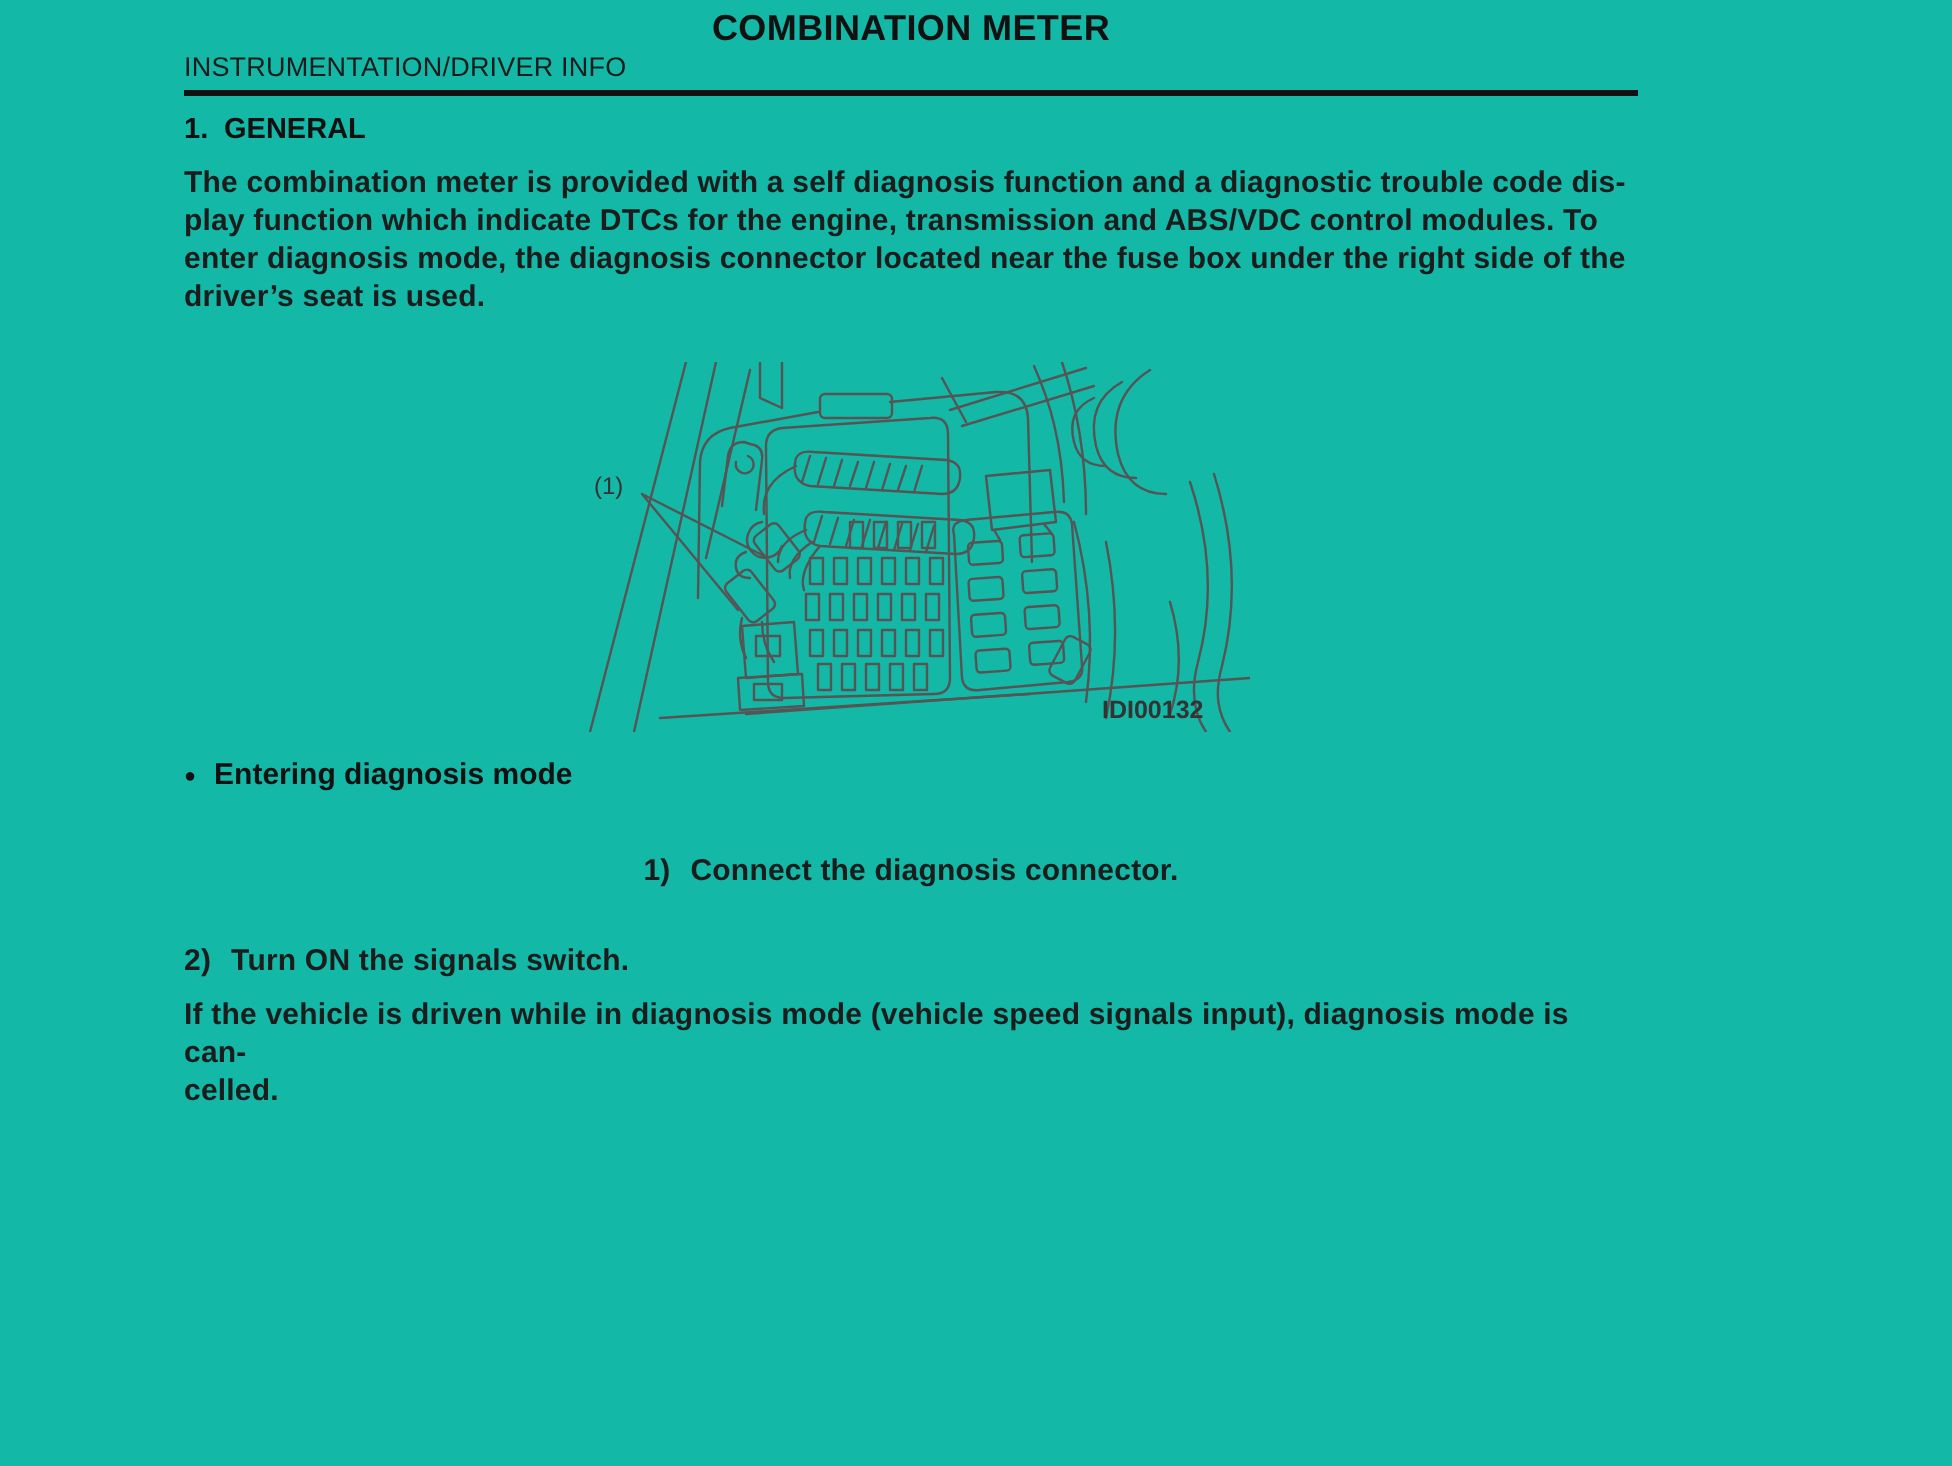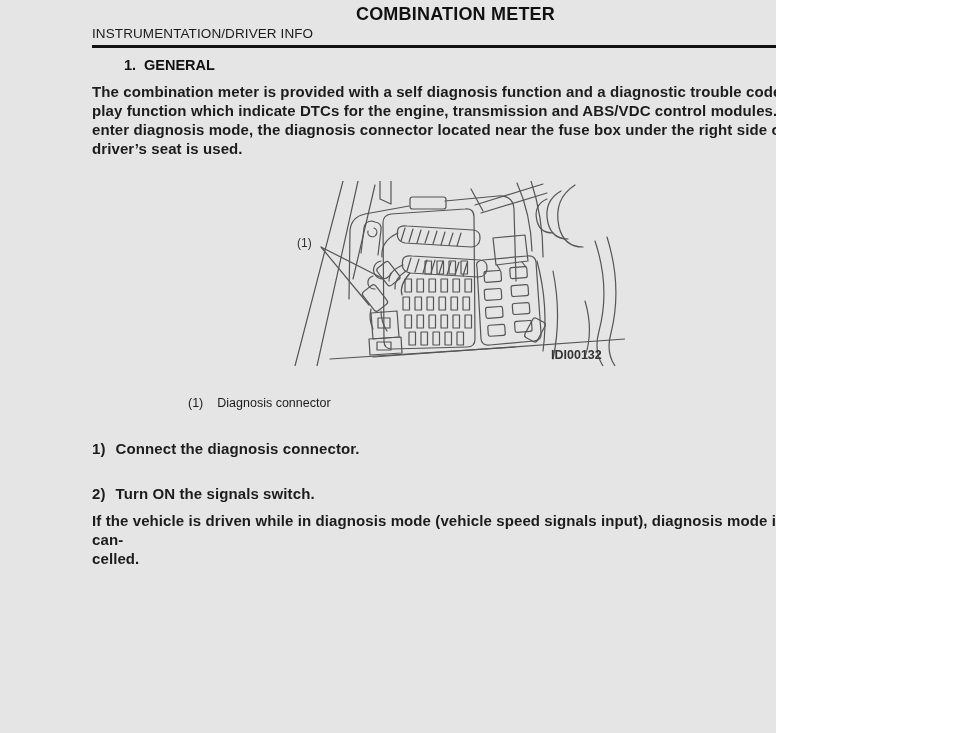--- a/index.html
+++ b/index.html
@@ -1,21 +1,21 @@
 <!DOCTYPE html>
 <html><head>
 <meta charset="utf-8">
 <style>
   * { margin: 0; padding: 0; box-sizing: border-box; }
   html, body { background: #ffffff; }
   .page {
     position: relative;
-    width: 776px;
+    width: 976px;
     height: 733px;
-    background: #e5e5e5;
+    background: #14b8a6;
     font-family: "Liberation Sans", sans-serif;
     color: #1c1c1c;
     overflow: hidden;
   }
   .content {
     position: absolute;
     left: 92px;
     top: 0;
     width: 727px;
   }
@@ -46,21 +46,21 @@
     line-height: 20px;
     color: #111;
   }
   .h1 .num { display: inline-block; min-width: 23px; }
   .h2 {
     font-size: 14.5px;
     font-weight: bold;
     line-height: 16px;
     color: #111;
   }
-  .h2-general { margin-top: 9px; margin-left: 32px; }
+  .h2-general { margin-top: 9px; }
   .h2-procedure { margin-top: 18px; }
   .h2 .num { display: inline-block; min-width: 20px; }
   .body-text {
     font-size: 15px;
     line-height: 19px;
     white-space: pre-line;
     letter-spacing: 0.1px;
     font-weight: bold;
   }
   .general-body { margin-top: 9px; }
@@ -83,21 +83,21 @@
     line-height: 19px;
     color: #111;
   }
   .bullet-heading .bullet {
     font-size: 10px;
     vertical-align: 1px;
     margin-right: 9px;
   }
   .bh-entering { margin-top: 12px; }
   .step { line-height: 19px; }
-  .step-1 { margin-top: 9px; }
+  .step-1 { margin-top: 9px; text-align: center; }
   .step-2 { margin-top: 7px; }
   .step-3 { margin-top: 7px; }
   .step .num { margin-right: 10px; }
   .note-block { margin-top: 8px; }
   svg text {
     font-family: "Liberation Sans", sans-serif;
   }
 </style>
 </head>
 <body>
@@ -228,25 +228,25 @@
           <rect x="243" y="138" width="14" height="22" rx="3" transform="rotate(28 250 149)"></rect>
 
           <path d="M45,178 L230,166"></path>
           <path d="M88,176 L340,158"></path>
         </g>
         <text x="12" y="66" font-size="12" fill="#333">(1)</text>
         <text x="266" y="178" font-size="12.5" font-weight="bold" fill="#333">IDI00132</text>
       </svg>
     </div>
 
-    <div class="fig-caption">
-      <span class="cap-num">(1)</span><span>Diagnosis connector</span>
-    </div>
-
-
+
+
+    <div class="bullet-heading bh-entering">
+      <span class="bullet">●</span><span>Entering diagnosis mode</span>
+    </div>
 
     <div class="body-text step step-1">
       <span class="num">1)</span><span>Connect the diagnosis connector.</span>
     </div>
     <div class="body-text step step-2">
       <span class="num">2)</span><span>Turn ON the signals switch.</span>
     </div>
 
     <div class="note-block">
       <div class="body-text">If the vehicle is driven while in diagnosis mode (vehicle speed signals input), diagnosis mode is can-

